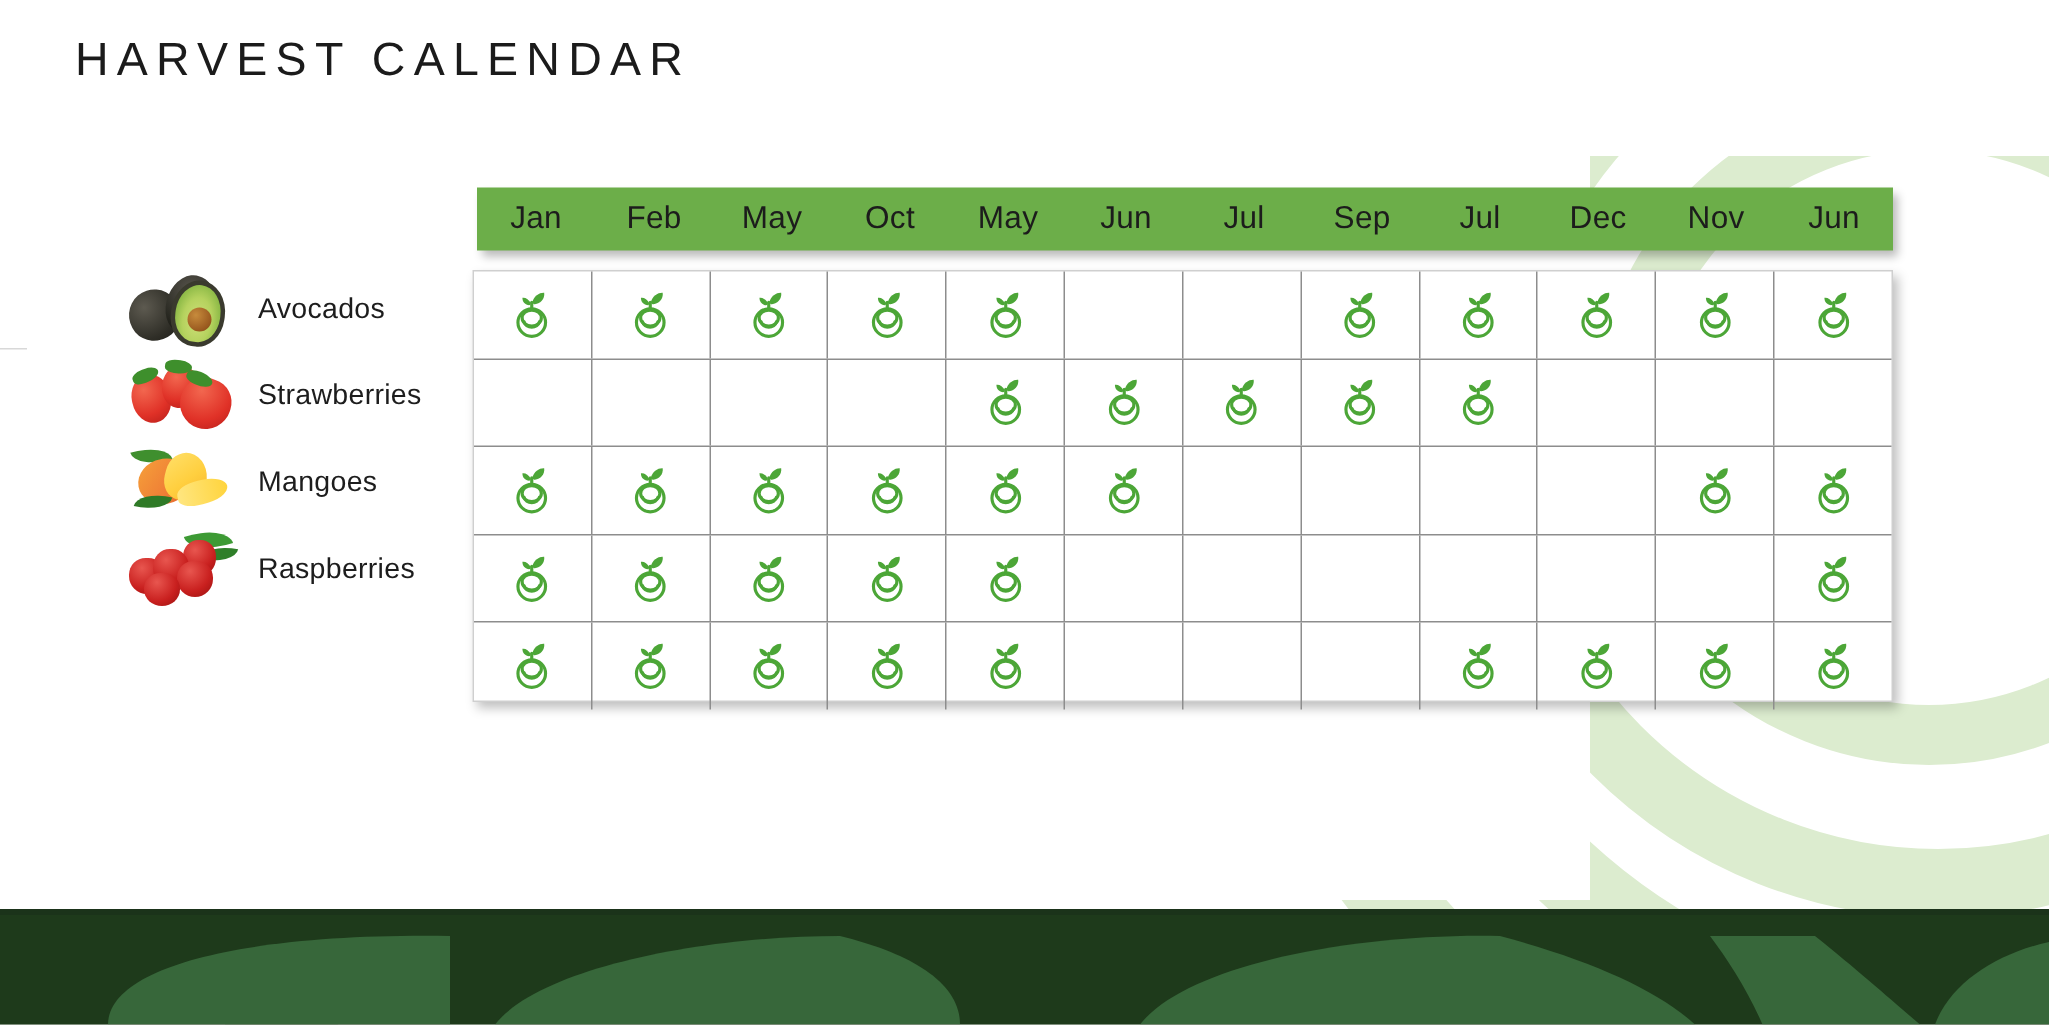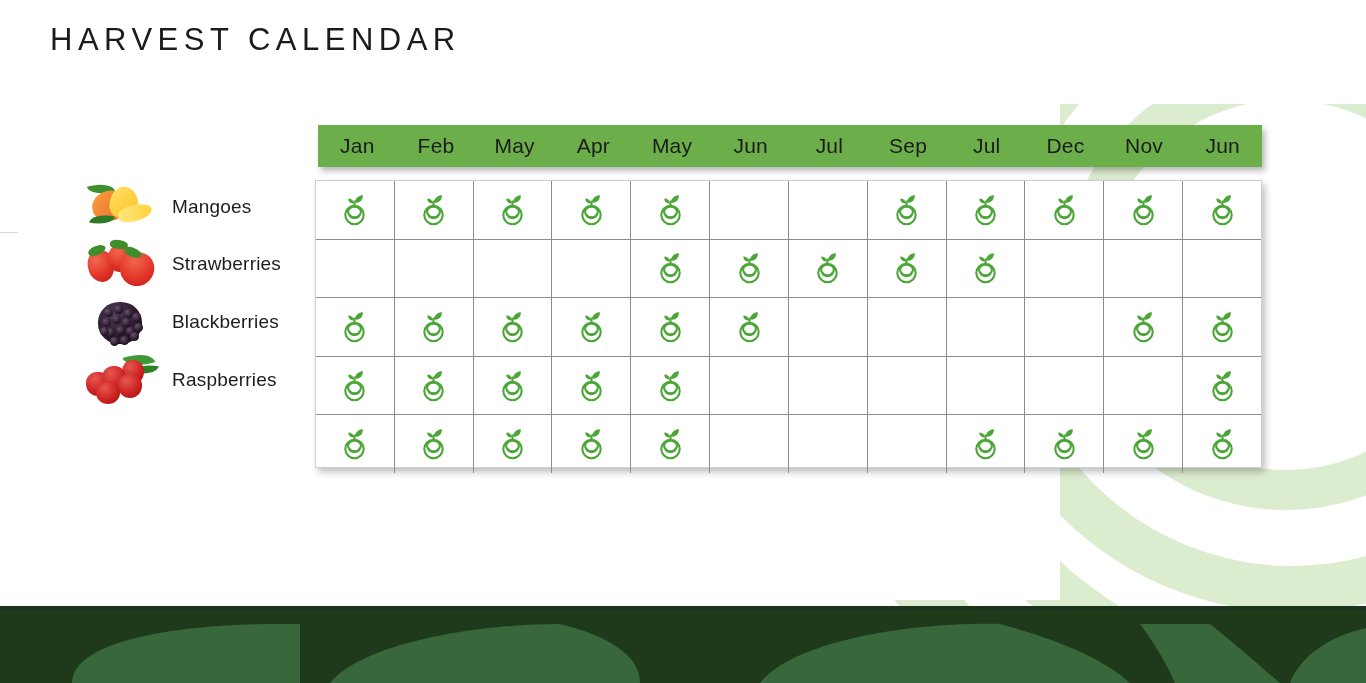--- a/index.html
+++ b/index.html
@@ -145,64 +145,53 @@
 <div class="bg-mask"></div>
 <div class="bg-mask-2"></div>
 <div class="edge-line"></div>
 
 <div class="title">HARVEST CALENDAR</div>
 
 <div class="legend" id="legend">
     <div class="legend-row">
       <div class="legend-img">
         <div class="fruit">
-          <div class="mg-leaf"></div>
-          <div class="mg-body"></div>
-          <div class="mg-cut"></div>
-          <div class="mg-slice"></div>
-          <div class="mg-leaf2"></div>
+          <div class="av-whole"></div>
+          <div class="av-whole2"></div>
+          <div class="av-half"></div>
+          <div class="av-flesh"></div>
+          <div class="av-pit"></div>
         </div>
       </div>
-      <div class="legend-label">Mangoes</div>
+      <div class="legend-label">Avocados</div>
     </div>
     <div class="legend-row">
       <div class="legend-img">
         <div class="fruit">
           <div class="sb sb1"></div>
           <div class="sb sb2"></div>
           <div class="sb sb3"></div>
           <div class="sb-cal sbc1"></div>
           <div class="sb-cal sbc2"></div>
           <div class="sb-cal sbc3"></div>
         </div>
       </div>
       <div class="legend-label">Strawberries</div>
     </div>
     <div class="legend-row">
       <div class="legend-img">
         <div class="fruit">
-          <div class="bb"></div>
-          <div class="bb-d" style="left:20px;top:12px;width:9px;height:9px;"></div>
-          <div class="bb-d" style="left:30px;top:9px;width:9px;height:9px;"></div>
-          <div class="bb-d" style="left:40px;top:13px;width:9px;height:9px;"></div>
-          <div class="bb-d" style="left:18px;top:22px;width:9px;height:9px;"></div>
-          <div class="bb-d" style="left:28px;top:19px;width:9px;height:9px;"></div>
-          <div class="bb-d" style="left:38px;top:22px;width:9px;height:9px;"></div>
-          <div class="bb-d" style="left:48px;top:17px;width:9px;height:9px;"></div>
-          <div class="bb-d" style="left:22px;top:32px;width:9px;height:9px;"></div>
-          <div class="bb-d" style="left:32px;top:30px;width:9px;height:9px;"></div>
-          <div class="bb-d" style="left:42px;top:31px;width:9px;height:9px;"></div>
-          <div class="bb-d" style="left:26px;top:41px;width:9px;height:9px;"></div>
-          <div class="bb-d" style="left:36px;top:40px;width:9px;height:9px;"></div>
-          <div class="bb-d" style="left:46px;top:36px;width:9px;height:9px;"></div>
-          <div class="bb-d" style="left:16px;top:31px;width:9px;height:9px;"></div>
-          <div class="bb-d" style="left:50px;top:27px;width:9px;height:9px;"></div>
+          <div class="mg-leaf"></div>
+          <div class="mg-body"></div>
+          <div class="mg-cut"></div>
+          <div class="mg-slice"></div>
+          <div class="mg-leaf2"></div>
         </div>
       </div>
-      <div class="legend-label">Blackberries</div>
+      <div class="legend-label">Mangoes</div>
     </div>
     <div class="legend-row">
       <div class="legend-img">
         <div class="fruit">
           <div class="rb-leaf"></div>
           <div class="rb-leaf2"></div>
           <div class="rb rb5"></div>
           <div class="rb rb1"></div>
           <div class="rb rb2"></div>
           <div class="rb rb3"></div>
@@ -210,21 +199,21 @@
         </div>
       </div>
       <div class="legend-label">Raspberries</div>
     </div>
   </div>
 
 <div class="cal-header" id="cal-header">
     <div class="hcell">Jan</div>
     <div class="hcell">Feb</div>
     <div class="hcell">May</div>
-    <div class="hcell">Apr</div>
+    <div class="hcell">Oct</div>
     <div class="hcell">May</div>
     <div class="hcell">Jun</div>
     <div class="hcell">Jul</div>
     <div class="hcell">Sep</div>
     <div class="hcell">Jul</div>
     <div class="hcell">Dec</div>
     <div class="hcell">Nov</div>
     <div class="hcell">Jun</div>
   </div>
 

